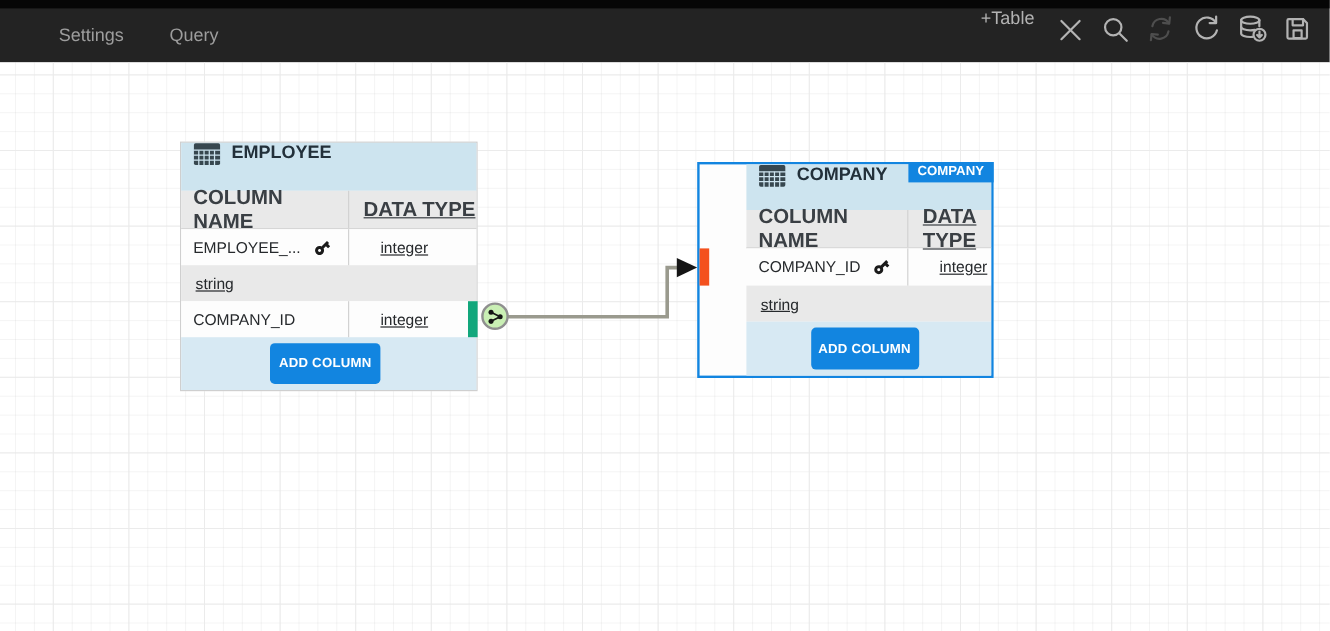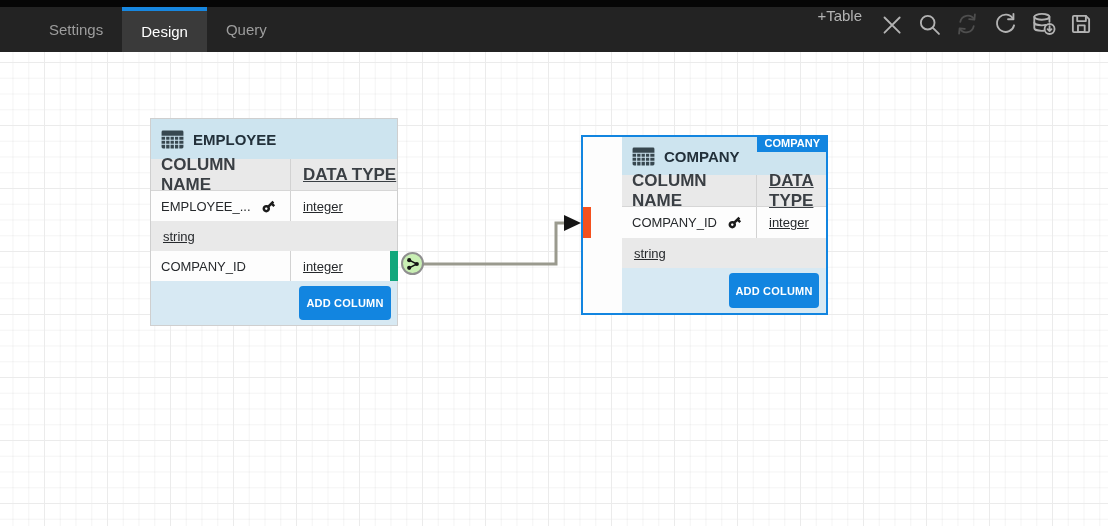--- a/index.html
+++ b/index.html
@@ -34,35 +34,35 @@
       linear-gradient(90deg, rgba(0,0,0,0.045) 1px, transparent 1px);
     background-size:63px 63px, 63px 63px, 15.75px 15.75px, 15.75px 15.75px;
     background-position:-19px 10px, -19px 10px, -19px 10px, -19px 10px;
   }
 
   
   .db-table { position:absolute; background:#fdfdfd; font-size:13px; }
   #t-employee { left:150px; top:66px; width:248px; border:1px solid #cfcfcf; }
   #t-company  { left:581px; top:83px; width:247px; border:2px solid #1285e0;padding-left:39px; }
 
-  .t-title { height:40px; background:#cde4ef; display:flex; align-items:center; gap:9px;
+  .t-title { height:40px; background:#cde4ef; display:flex; gap:9px;
              padding:0 10px; font-size:15px; font-weight:bold; color:#22303a; cursor:move; }
   #t-company .t-title { height:38px; }
   .t-cols { height:32px; background:#e9e9e9; display:flex; font-weight:bold; font-size:17px;
             color:#3a3f44; border-bottom:1px solid #d6d6d6; }
   .c1 { width:140px; padding-left:10px; border-right:1px solid #d2d2d2;
         display:flex; align-items:center; height:100%; }
   #t-company .c1 { width:135px; }
   .c2 { flex:1; padding-left:12px; display:flex; align-items:center; height:100%;text-decoration:underline; }
-  .trow { height:30px; display:flex; background:#fdfdfd; color:#26292c; cursor:pointer; }
+  .trow { height:30px; display:flex; background:#fdfdfd; color:#26292c; cursor:pointer;gap:14px; }
   .trow.alt { background:#e9e9e9; }
   #t-company .trow.first { height:31px; }
   .key-icon { margin-left:auto; margin-right:14px; flex:none; }
   .t-footer { height:44px; background:#d7e9f3; display:flex; align-items:center;
-              justify-content:flex-end; padding-right:6px; }
+              justify-content:center; padding-right:6px; }
   #t-company .t-footer { height:45px; padding-right:7px; }
   .add-col-btn { width:92px; height:34px; background:#1285e0; color:#fff; border:none;
                  border-radius:4px; font-size:11px; font-weight:bold; letter-spacing:.2px;
                  font-family:inherit; cursor:pointer; }
   #t-company .add-col-btn { width:90px; height:35px; }
 
   .badge { position:absolute; top:-2px; right:-2px; height:17px; line-height:17px;
            padding:0 8px; background:#1285e0; color:#fff; font-size:11px; font-weight:bold; }
 
   .port-green  { position:absolute; right:-1px; top:132px; width:8px; height:30px; background:#12a77c; cursor:crosshair; }
@@ -76,21 +76,20 @@
 </style>
 </head>
 <body>
 
 <div class="app">
 
   <header class="toolbar">
     <div class="top-strip"></div>
     <nav class="tabs">
       <div class="tab">Settings</div>
-      <div class="tab active">Design</div>
       <div class="tab">Query</div>
     </nav>
     <div class="actions">
       <div class="add-table">+Table</div>
       <div class="icon-btn">
         <svg width="26" height="26" viewBox="0 0 24 24">
             <path d="M6 6 L20 20 M20 6 L6 20"></path>
           </svg>
       </div>
       <div class="icon-btn">

